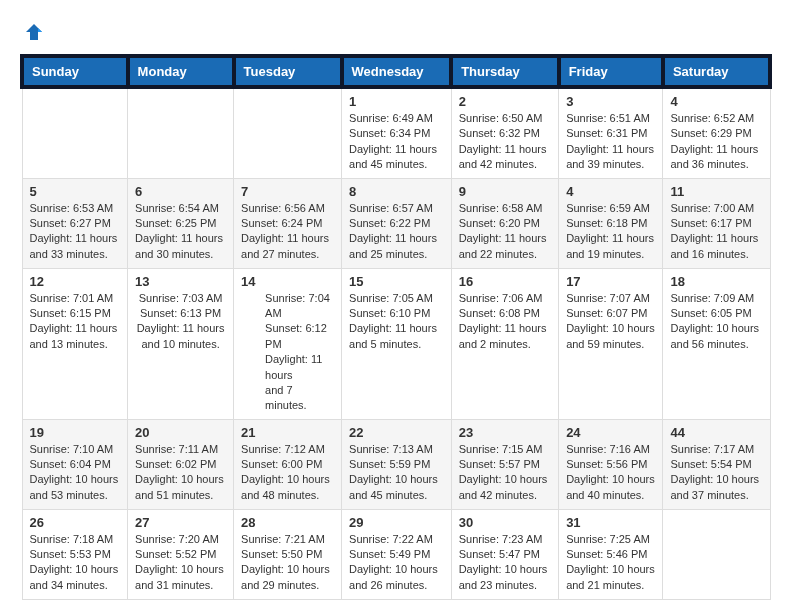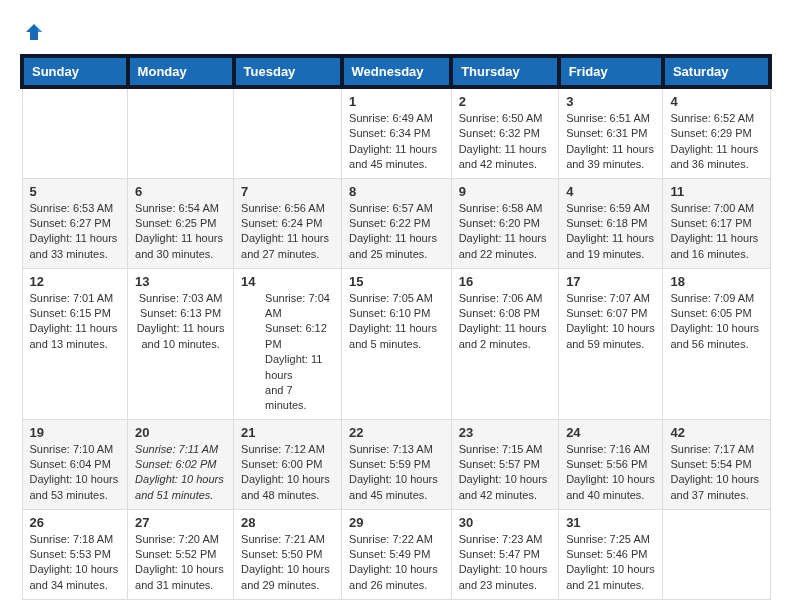--- a/index.html
+++ b/index.html
@@ -270,21 +270,21 @@
       <tr class="week-row">
         <td style="background: rgb(245, 245, 245);">
           <span class="day-number">19</span>
           <div class="day-info" style="white-space: pre-line;">Sunrise: 7:10 AM
 Sunset: 6:04 PM
 Daylight: 10 hours
 and 53 minutes.</div>
         </td>
         <td style="background: rgb(245, 245, 245);">
           <span class="day-number">20</span>
-          <div class="day-info" style="white-space: pre-line; font-style: italic;">Sunrise: 7:11 AM
+          <div class="day-info" style="white-space: pre-line;">Sunrise: 7:11 AM
 Sunset: 6:02 PM
 Daylight: 10 hours
 and 51 minutes.</div>
         </td>
         <td style="background: rgb(245, 245, 245);">
           <span class="day-number">21</span>
           <div class="day-info" style="white-space: pre-line;">Sunrise: 7:12 AM
 Sunset: 6:00 PM
 Daylight: 10 hours
 and 48 minutes.</div>
@@ -304,21 +304,21 @@
 and 42 minutes.</div>
         </td>
         <td style="background: rgb(245, 245, 245);">
           <span class="day-number">24</span>
           <div class="day-info" style="white-space: pre-line;">Sunrise: 7:16 AM
 Sunset: 5:56 PM
 Daylight: 10 hours
 and 40 minutes.</div>
         </td>
         <td style="background: rgb(245, 245, 245);">
-          <span class="day-number">42</span>
+          <span class="day-number">44</span>
           <div class="day-info" style="white-space: pre-line;">Sunrise: 7:17 AM
 Sunset: 5:54 PM
 Daylight: 10 hours
 and 37 minutes.</div>
         </td>
       </tr>
       <tr class="week-row">
         <td>
           <span class="day-number">26</span>
           <div class="day-info" style="white-space: pre-line;">Sunrise: 7:18 AM

